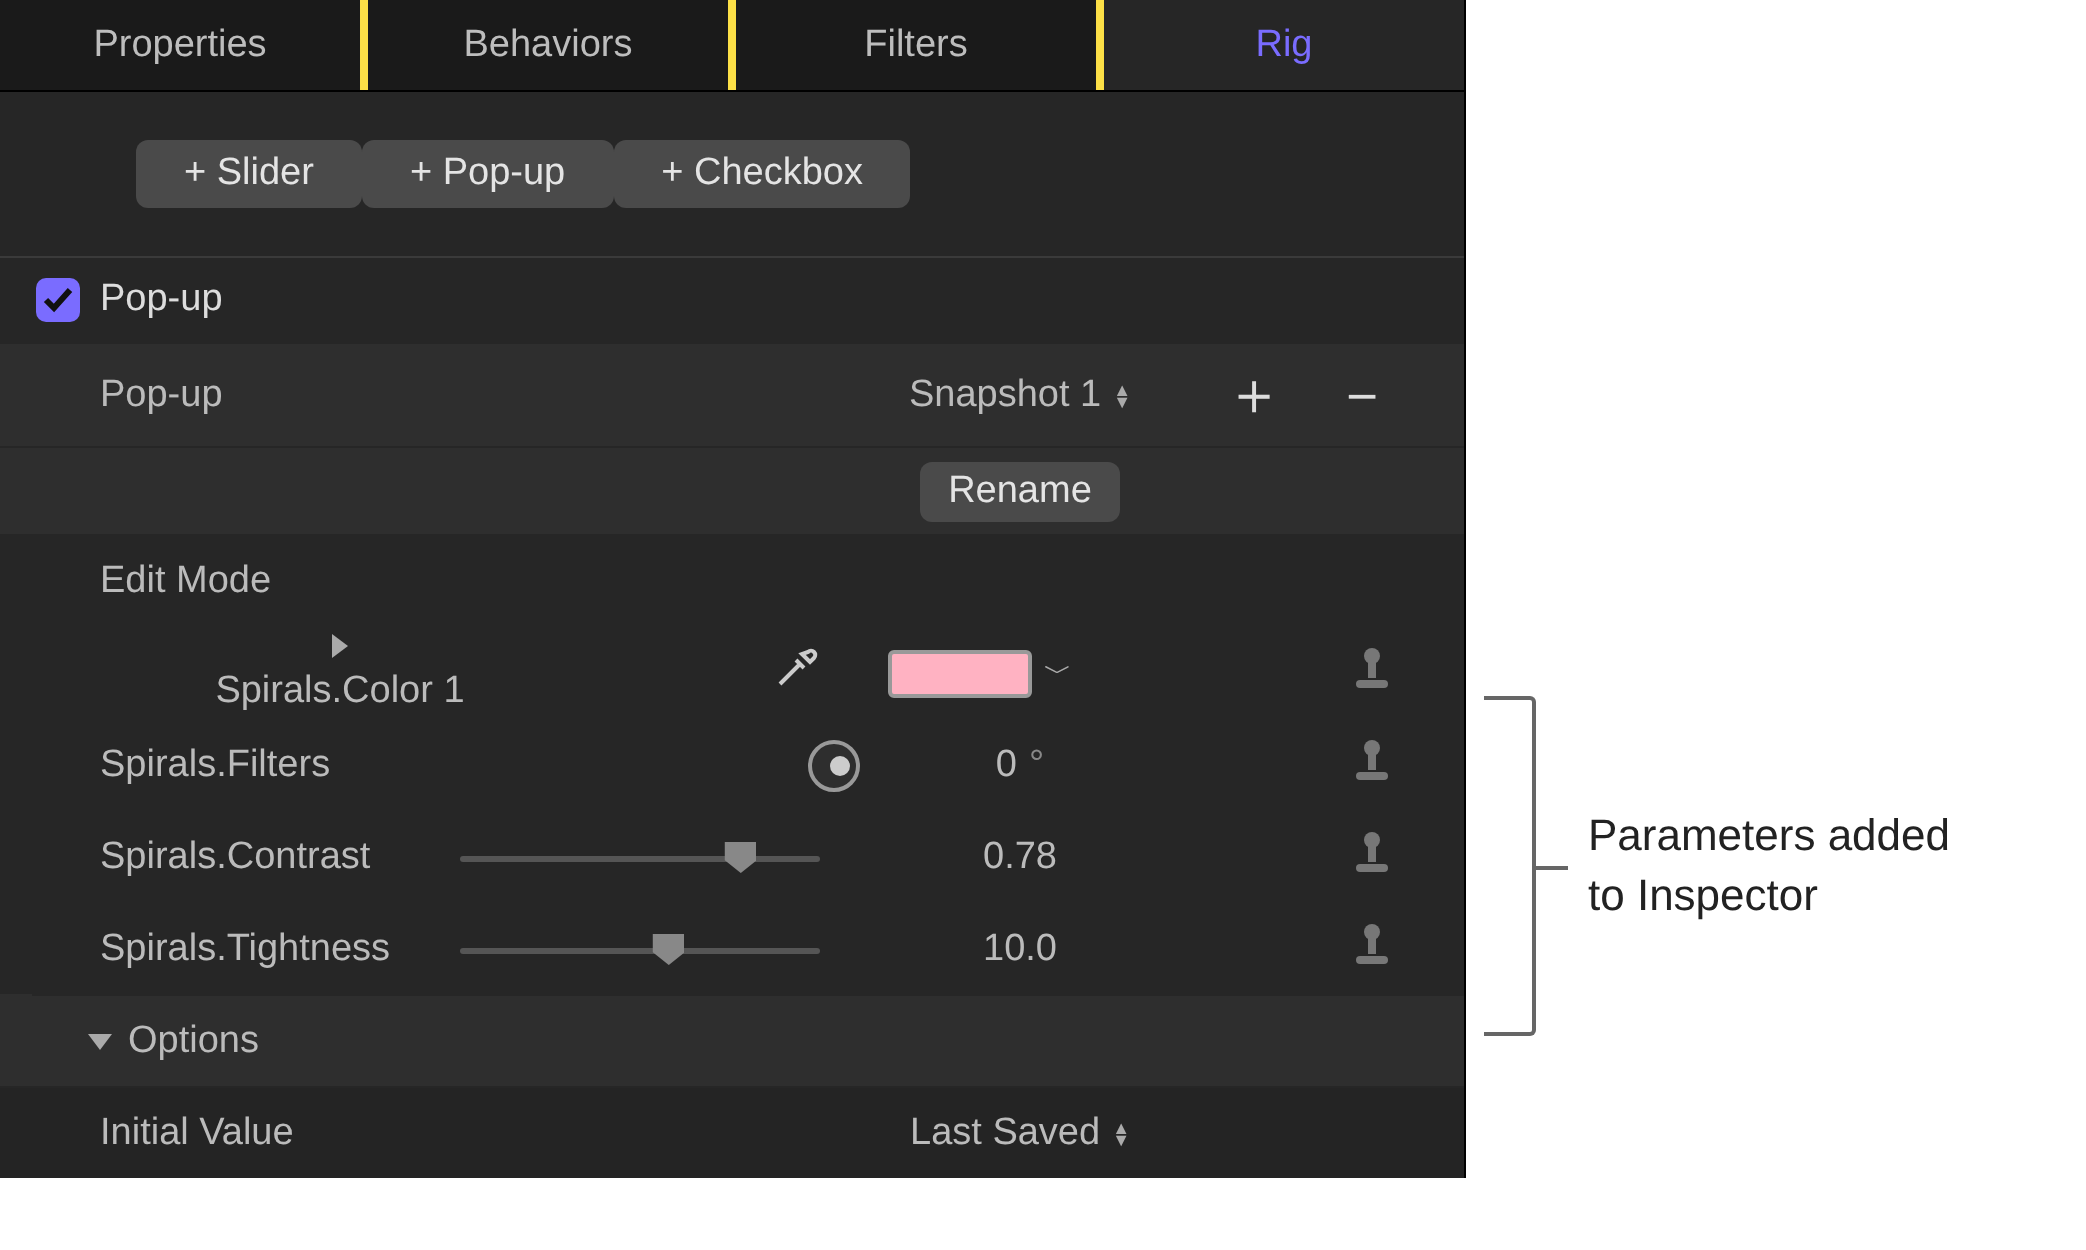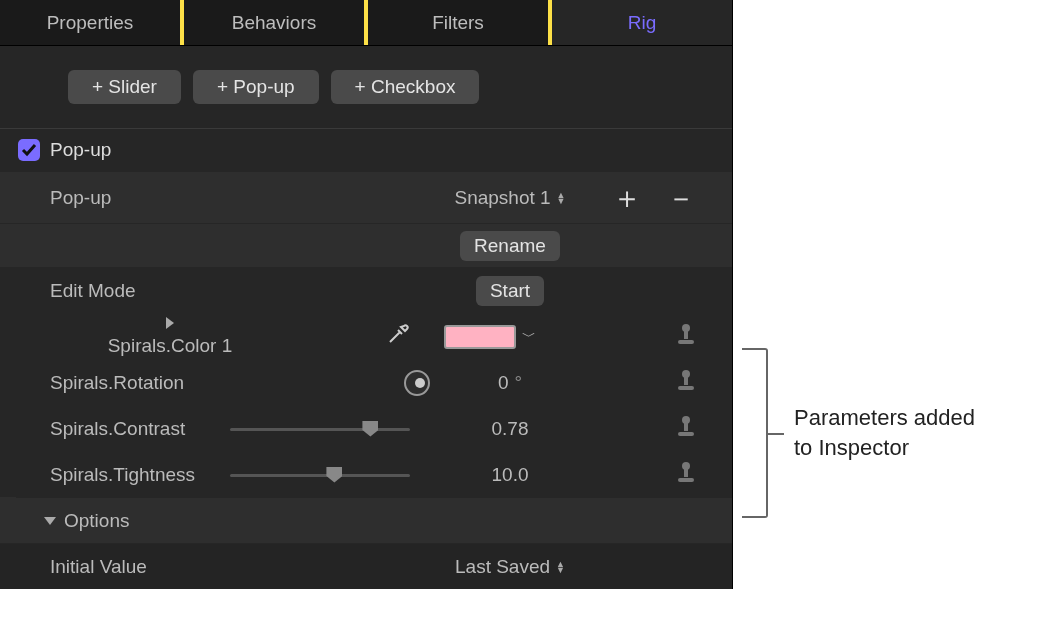--- a/index.html
+++ b/index.html
@@ -2,21 +2,21 @@
 <html><head>
 <meta charset="utf-8">
 <style>
   * { box-sizing: border-box; margin: 0; padding: 0; font-family: -apple-system, "Helvetica Neue", Arial, sans-serif; }
   body { background: #fff; width: 1043px; height: 625px; position: relative; }
   .panel { width: 733px; background: #262626; color: #ccc; border-right: 1px solid #000; }
   .tabs { display: flex; height: 46px; background: #1a1a1a; border-bottom: 1px solid #000; }
   .tab { flex: 1; display: flex; align-items: center; justify-content: center; font-size: 19px; color: #bdbdbd; border-right: 4px solid #fde047; cursor: pointer; }
   .tab.active { color: #7a6cff; background: #262626; }
   .tab:last-child { border-right: none; }
-  .add-row { display: flex; gap: 12px; padding: 24px 0 24px 68px; }
+  .add-row { display: flex; padding: 24px 0 24px 68px; }
   .add-btn { background: #4a4a4a; color: #e4e4e4; font-size: 19px; padding: 6px 24px; border: none; border-radius: 6px; cursor: pointer; }
   .sep { height: 1px; background: #3a3a3a; }
   .section-title { display: flex; align-items: center; gap: 10px; padding: 10px 18px; font-size: 19px; color: #ddd; }
   .chk { width: 22px; height: 22px; background: #7a6cff; border-radius: 5px; display: flex; align-items: center; justify-content: center; cursor: pointer; }
   .chk svg { width: 16px; height: 16px; stroke: #111; stroke-width: 3; fill: none; }
   .rows { background: #2e2e2e; }
   .row { display: flex; align-items: center; min-height: 46px; padding: 0 16px 0 50px; font-size: 19px; color: #bbb; border-top: 1px solid #262626; }
   .row.dark { background: #262626; align-items: center; }
   .row .label { flex: 0 0 280px; display:flex; align-items:center; gap:6px; }
   .row .mid { flex: 0 0 100px; display:flex; justify-content:flex-end; align-items:center; }
@@ -97,23 +97,20 @@
           <button class="btn">Rename</button>
         </div>
       <div class="tail"></div>
     </div>
 
     <div class="row dark">
       <div class="label">
           <span>Edit Mode</span>
         </div>
       <div class="mid"></div>
-      <div class="val">
-          <button class="btn">Start</button>
-        </div>
       <div class="tail"></div>
     </div>
 
     <div class="row dark">
       <div class="label" style="margin-left:-20px;flex-direction:column;">
         <span class="tri-right"></span>
         <span>Spirals.Color 1</span>
       </div>
       <div class="mid">
         <span class="eyedrop">
@@ -130,21 +127,21 @@
         <span class="joy"><svg viewBox="0 0 20 24">
               <circle cx="10" cy="6" r="4"></circle>
               <rect x="8" y="9" width="4" height="8"></rect>
               <rect x="2" y="18" width="16" height="4" rx="2"></rect>
             </svg></span>
       </div>
     </div>
 
     <div class="row dark">
       <div class="label">
-          <span>Spirals.Rotation</span>
+          <span>Spirals.Filters</span>
         </div>
       <div class="mid">
           <div class="dial"></div>
         </div>
       <div class="val">
         <span>0</span>
         <span style="color:#888;">°</span>
       </div>
       <div class="tail">
         <span class="joy"><svg viewBox="0 0 20 24">

